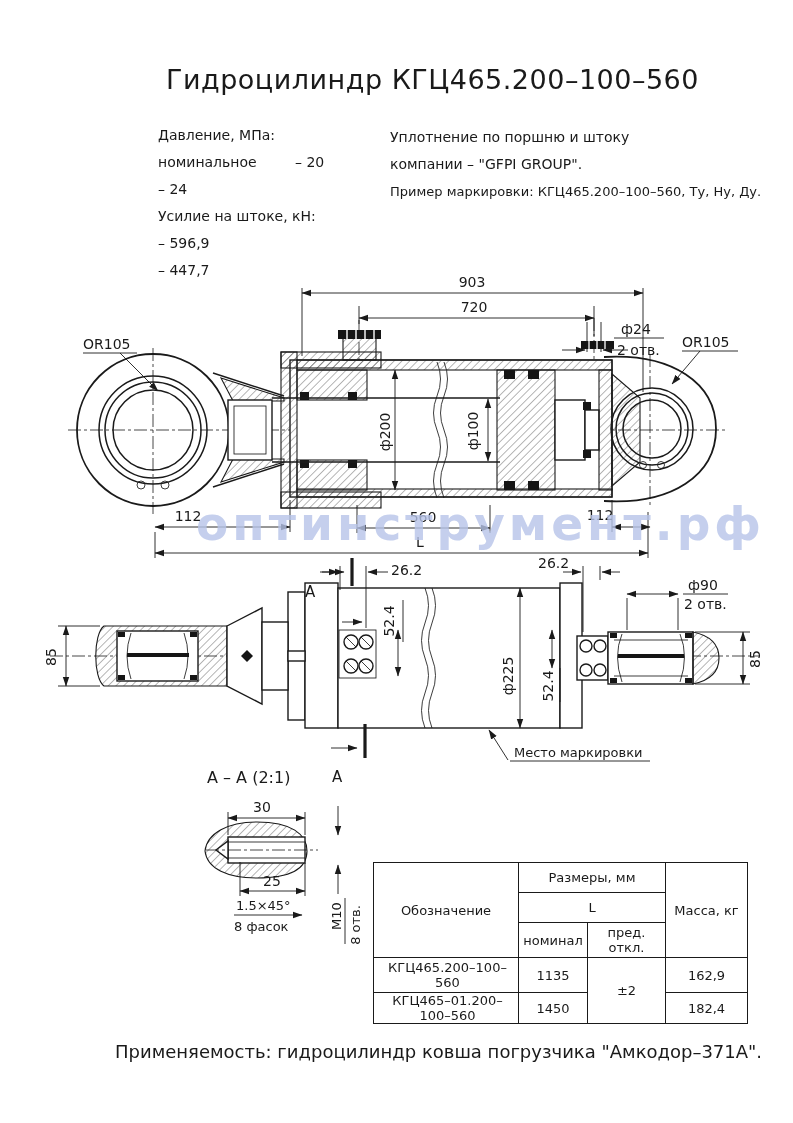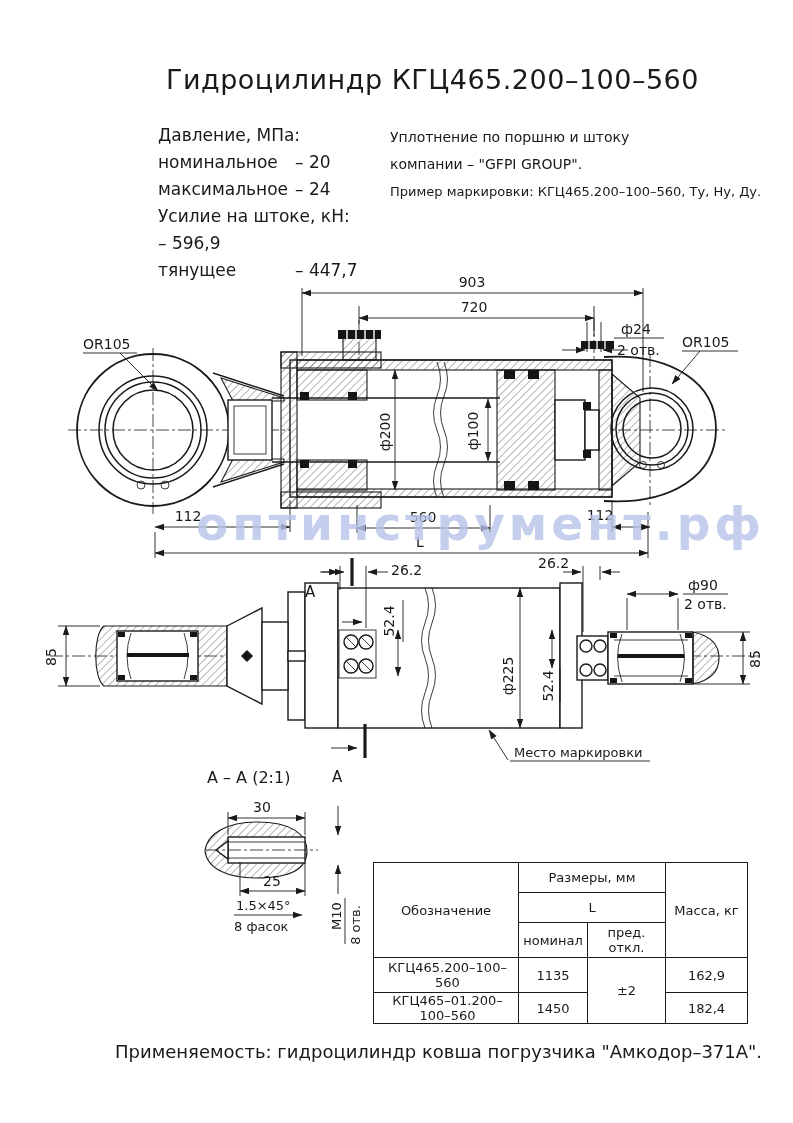--- a/index.html
+++ b/index.html
@@ -1,20 +1,20 @@
 <!DOCTYPE html>
 <html><head>
 <meta charset="utf-8">
 <style>
   html,body{margin:0;padding:0;background:#fff;}
   .page{position:relative;width:793px;height:1123px;background:#fff;overflow:hidden;
         font-family:"DejaVu Sans",sans-serif;color:#1a1a1a;border-radius:24px;}
   .title{position:absolute;left:75px;top:64px;width:715px;text-align:center;
          font-size:27px;letter-spacing:.5px;white-space:nowrap;}
-  .specs{position:absolute;left:158px;top:122px;width:212px;font-size:17px;}
+  .specs{position:absolute;left:158px;top:122px;width:212px;font-size:14px;}
   .specs .row{display:grid;grid-template-columns:137px auto;height:27px;line-height:27px;}
   .specs .hd{height:27px;line-height:27px;}
   .note{position:absolute;left:390px;top:124px;font-size:14px;line-height:27px;white-space:nowrap;}
   .note .small{font-size:13px;}
   .watermark{position:absolute;left:196px;top:496px;font-size:47px;font-weight:bold;
              color:#b7c4e9;opacity:.8;letter-spacing:4px;white-space:nowrap;z-index:5;}
   svg text{font-family:"DejaVu Sans",sans-serif;fill:#1a1a1a;font-size:14px;}
   svg .t13{font-size:13px;} svg .t15{font-size:15px;} svg .t16{font-size:16px;}
   .s{stroke:#1a1a1a;stroke-width:1.5;fill:none;}
   .s2{stroke:#1a1a1a;stroke-width:1.8;fill:none;}
@@ -38,29 +38,27 @@
 
   <div class="title">Гидроцилиндр КГЦ465.200–100–560</div>
 
   <div class="specs">
     <div class="hd">Давление, МПа:</div>
     <div class="row">
       <span>номинальное</span>
       <span>– 20</span>
     </div>
     <div class="row">
-      <span>максимальное</span>
       <span>– 24</span>
     </div>
     <div class="hd">Усилие на штоке, кН:</div>
     <div class="row">
       <span>– 596,9</span>
     </div>
     <div class="row">
-      <span>тянущее</span>
       <span>– 447,7</span>
     </div>
   </div>
 
   <div class="note">
     <div>Уплотнение по поршню и штоку</div>
     <div>компании – "GFPI GROUP".</div>
     <div class="small">Пример маркировки: КГЦ465.200–100–560, Ту, Ну, Ду.</div>
   </div>
 

